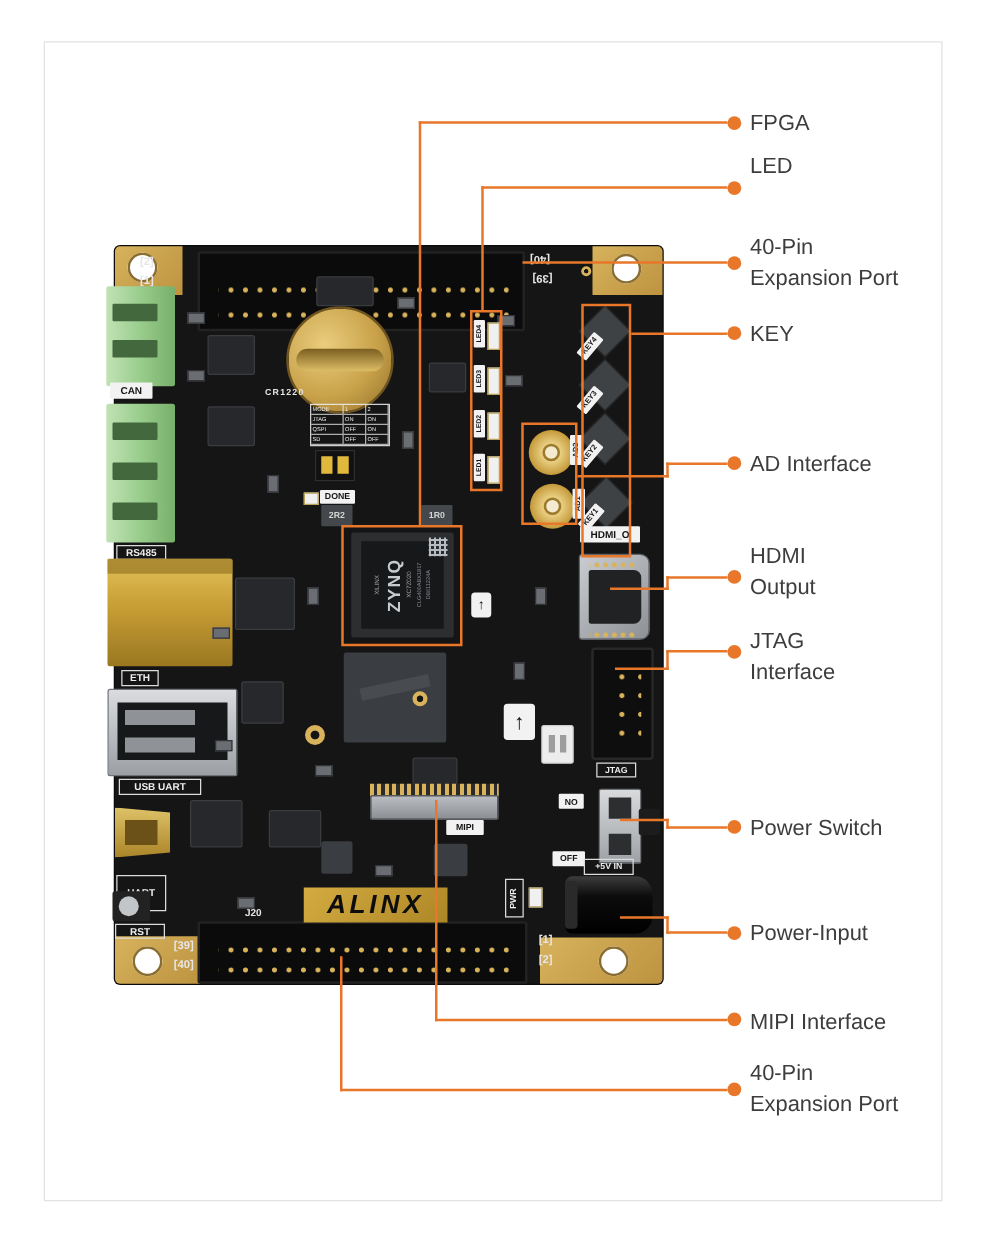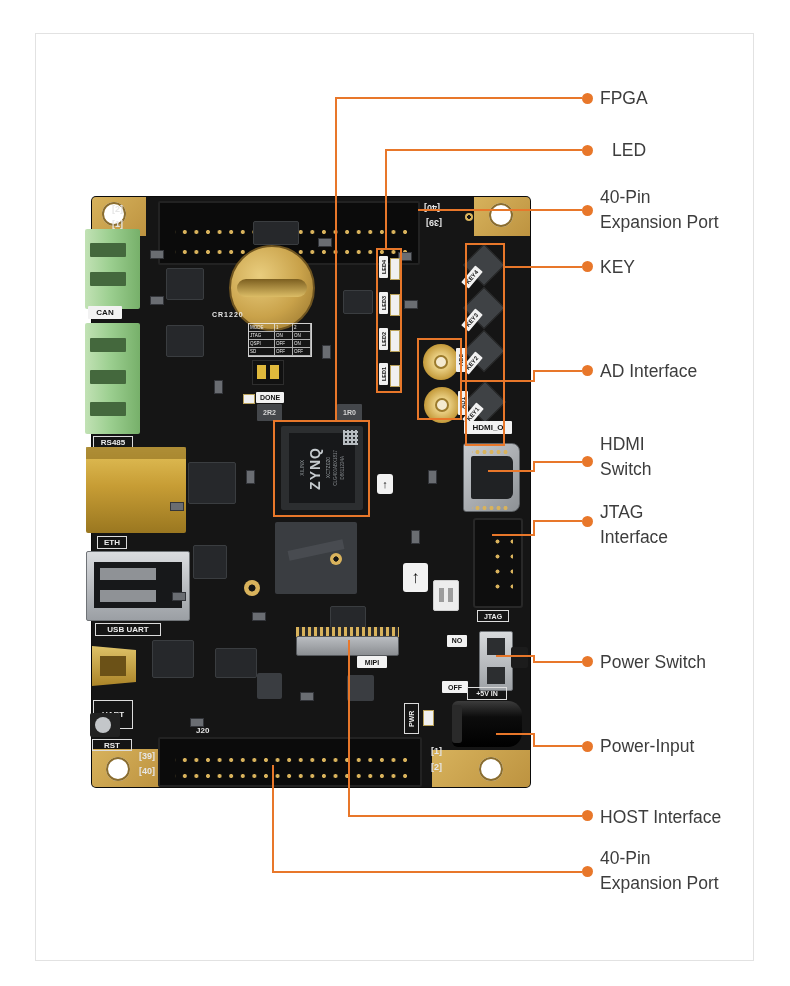--- a/index.html
+++ b/index.html
@@ -226,32 +226,33 @@
 
   <div class="abs" style="left:452px;top:701px;width:70px;height:46px;background:linear-gradient(180deg,#3c3c3c,#0c0c0c 35%,#000);border-radius:6px 14px 14px 6px;"></div>
   <div class="abs" style="left:452px;top:705px;width:10px;height:38px;background:#2a2a2a;border-radius:3px;"></div>
   <div class="abs sko vtext" style="left:404px;top:703px;width:15px;height:31px;font-size:7px;">PWR</div>
   <div class="abs" style="left:423px;top:710px;width:9px;height:14px;background:#f0f0f0;border:1px solid #b9a15a;"></div>
 
   <div class="abs" style="left:296px;top:627px;width:103px;height:10px;background:repeating-linear-gradient(90deg,#d9b35c 0 3px,#2a2a2a 3px 6px);"></div>
   <div class="abs" style="left:296px;top:636px;width:103px;height:20px;background:linear-gradient(180deg,#babdc1,#8b8e92);border-radius:2px;border:1px solid #55585c;box-sizing:border-box;"></div>
   <div class="abs sks" style="left:357px;top:656px;width:30px;height:12px;font-size:7px;">MIPI</div>
 
+  <div class="abs" style="left:243px;top:710px;width:115px;height:28px;background:linear-gradient(135deg,#d4ab41,#ad8726);display:flex;align-items:center;justify-content:center;color:#0d0d0d;font-weight:bold;font-style:italic;font-size:21px;letter-spacing:3px;">ALINX</div>
 
   <div class="abs line" style="left:335px;top:97px;width:247px;height:2px;"></div>
   <div class="abs line" style="left:335px;top:97px;width:2px;height:323px;"></div>
   <div class="abs obox" style="left:273px;top:420px;width:97px;height:97px;"></div>
   <div class="abs dot" style="left:582px;top:93px;"></div>
   <div class="abs lbl" style="left:600px;top:86px;text-align:right;">FPGA</div>
 
   <div class="abs line" style="left:385px;top:149px;width:197px;height:2px;"></div>
   <div class="abs line" style="left:385px;top:149px;width:2px;height:99px;"></div>
   <div class="abs obox" style="left:376px;top:248px;width:26px;height:145px;"></div>
   <div class="abs dot" style="left:582px;top:145px;"></div>
-  <div class="abs lbl" style="left:600px;top:138px;margin-left:12px;">LED</div>
+  <div class="abs lbl" style="left:600px;top:120px;">LED</div>
 
   <div class="abs line" style="left:418px;top:209px;width:164px;height:2px;"></div>
   <div class="abs dot" style="left:582px;top:205px;"></div>
   <div class="abs lbl" style="left:600px;top:185px;">40-Pin
 Expansion Port</div>
 
   <div class="abs line" style="left:505px;top:266px;width:77px;height:2px;"></div>
   <div class="abs obox" style="left:465px;top:243px;width:40px;height:203px;"></div>
   <div class="abs dot" style="left:582px;top:261px;"></div>
   <div class="abs lbl" style="left:600px;top:255px;">KEY</div>
@@ -261,21 +262,21 @@
   <div class="abs line" style="left:533px;top:370px;width:49px;height:2px;"></div>
   <div class="abs obox" style="left:417px;top:338px;width:45px;height:82px;"></div>
   <div class="abs dot" style="left:582px;top:365px;"></div>
   <div class="abs lbl" style="left:600px;top:359px;">AD Interface</div>
 
   <div class="abs line" style="left:488px;top:470px;width:47px;height:2px;"></div>
   <div class="abs line" style="left:533px;top:461px;width:2px;height:11px;"></div>
   <div class="abs line" style="left:533px;top:461px;width:49px;height:2px;"></div>
   <div class="abs dot" style="left:582px;top:456px;"></div>
   <div class="abs lbl" style="left:600px;top:432px;">HDMI
-Switch</div>
+Output</div>
 
   <div class="abs line" style="left:492px;top:534px;width:43px;height:2px;"></div>
   <div class="abs line" style="left:533px;top:520px;width:2px;height:16px;"></div>
   <div class="abs line" style="left:533px;top:520px;width:49px;height:2px;"></div>
   <div class="abs dot" style="left:582px;top:516px;"></div>
   <div class="abs lbl" style="left:600px;top:500px;">JTAG
 Interface</div>
 
   <div class="abs line" style="left:496px;top:655px;width:39px;height:2px;"></div>
   <div class="abs line" style="left:533px;top:655px;width:2px;height:8px;"></div>
@@ -285,21 +286,21 @@
 
   <div class="abs line" style="left:496px;top:733px;width:39px;height:2px;"></div>
   <div class="abs line" style="left:533px;top:733px;width:2px;height:14px;"></div>
   <div class="abs line" style="left:533px;top:745px;width:49px;height:2px;"></div>
   <div class="abs dot" style="left:582px;top:741px;"></div>
   <div class="abs lbl" style="left:600px;top:734px;text-align:right;">Power-Input</div>
 
   <div class="abs line" style="left:348px;top:640px;width:2px;height:177px;"></div>
   <div class="abs line" style="left:348px;top:815px;width:234px;height:2px;"></div>
   <div class="abs dot" style="left:582px;top:810px;"></div>
-  <div class="abs lbl" style="left:600px;top:805px;">HOST Interface</div>
+  <div class="abs lbl" style="left:600px;top:805px;">MIPI Interface</div>
 
   <div class="abs line" style="left:272px;top:765px;width:2px;height:108px;"></div>
   <div class="abs line" style="left:272px;top:871px;width:310px;height:2px;"></div>
   <div class="abs dot" style="left:582px;top:866px;"></div>
   <div class="abs lbl" style="left:600px;top:846px;">40-Pin
 Expansion Port</div>
 
 </div>
 
 </body></html>

